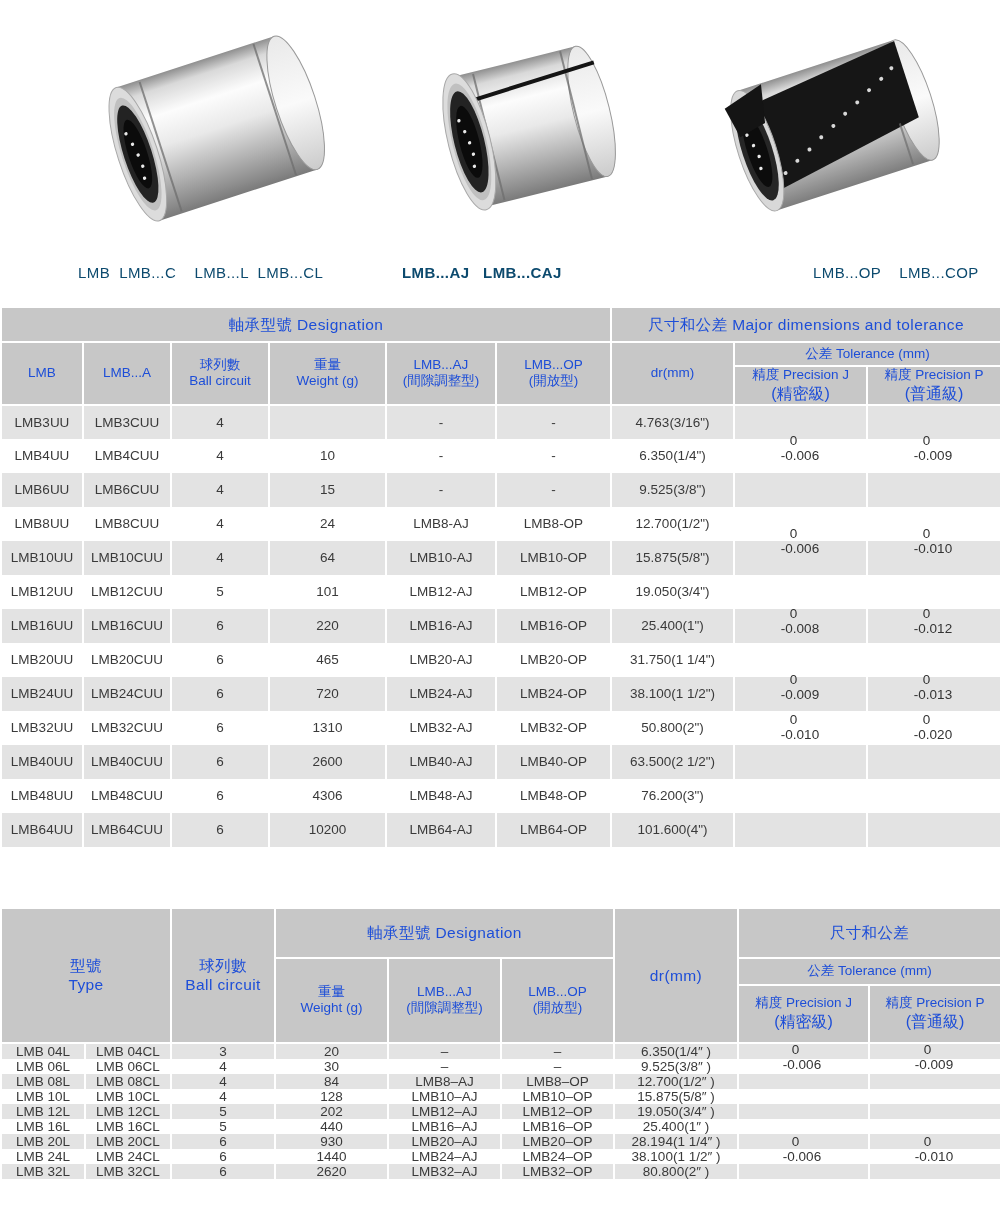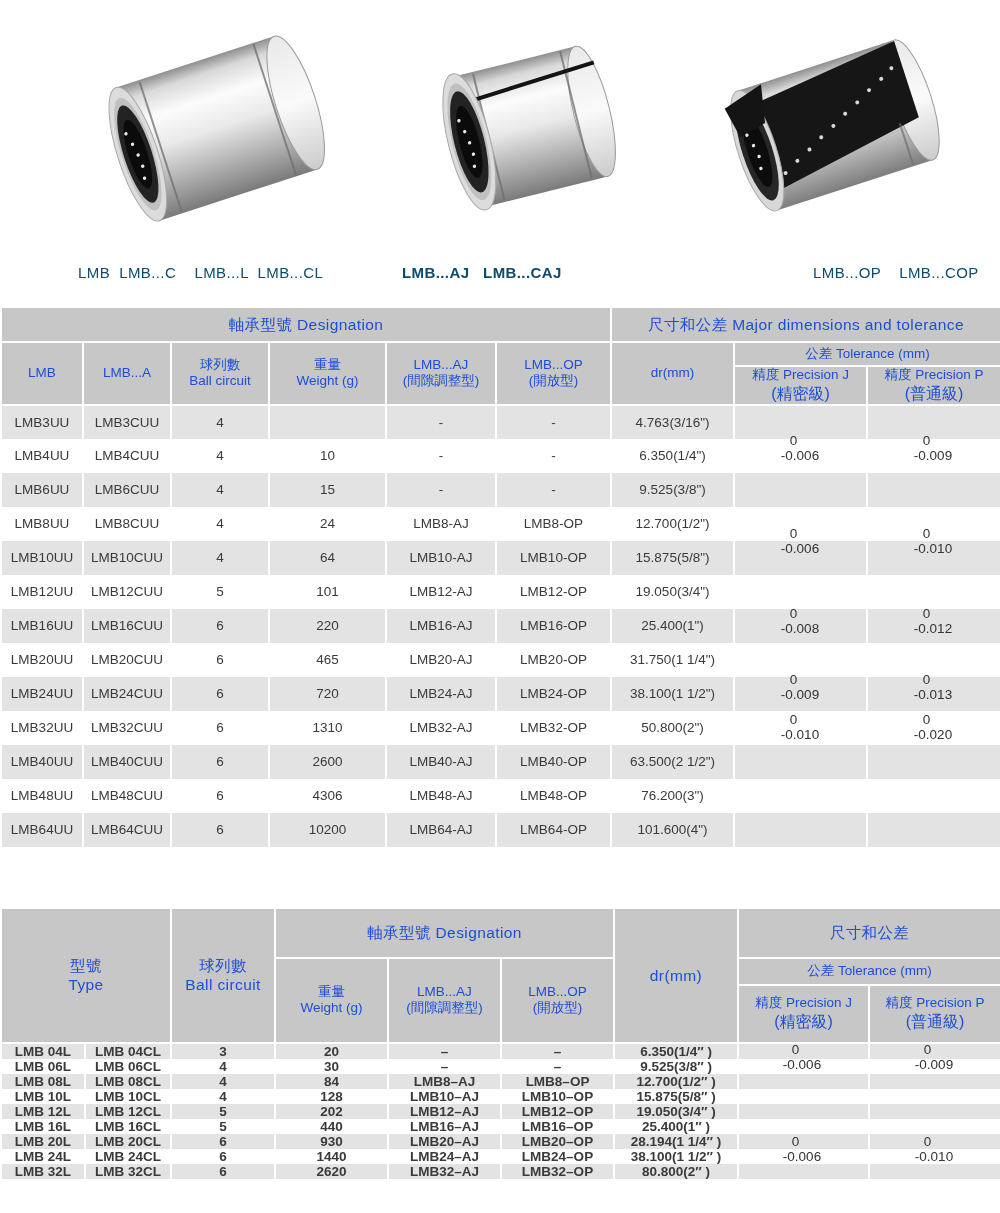--- a/index.html
+++ b/index.html
@@ -47,21 +47,21 @@
   .t1 tr.h1{height:35px;}
   .t1 tr.h2{height:24px;}
   .t1 tr.h3{height:30px;}
   .t1 tbody tr{height:34px;}
 
   .gap{height:60px;background:#fff;}
 
   .t2 tr.h1{height:50px;}
   .t2 tr.h2{height:27px;}
   .t2 tr.h3{height:58px;}
-  .t2 tbody tr{height:15px;font-weight:bold;}
+  .t2 tbody tr{height:15px;}
 
   
   .tol{
     position:absolute;transform:translate(-50%,-50%);
     font-size:13.5px;line-height:15px;color:#333;text-align:left;
     pointer-events:none;white-space:nowrap;
   }
   .tol .z{display:block;padding-left:9px;}
 </style>
 </head>

